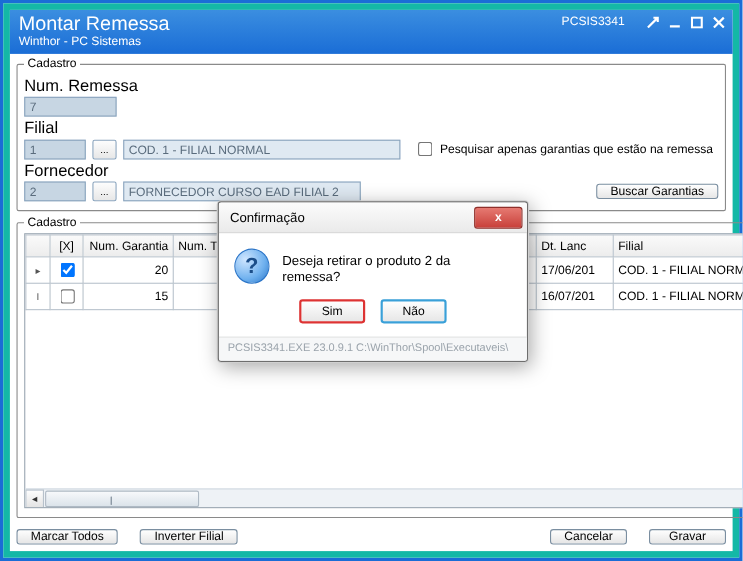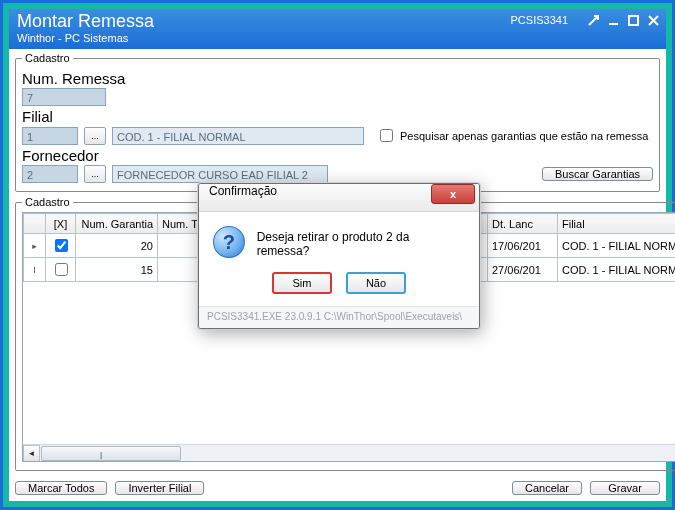--- a/index.html
+++ b/index.html
@@ -83,33 +83,33 @@
     background: linear-gradient(#fdfdfd,#e4e4e4); border: 1px solid #b7c1cb;
     display:flex;align-items:center;justify-content:center;font-size:8px;color:#333;
   }
   .hscroll .arrow.left  { left: 0; }
   .hscroll .thumb {
     position: absolute; top: 1px; height: 15px; left: 18px; width: 140px;
     background: linear-gradient(#f7f9fb,#dbe3ea); border: 1px solid #aeb9c4; border-radius: 2px;
   }
   .hscroll .grip { position:absolute; left:58px; top:3px; font-size:8px; color:#8a96a2; letter-spacing:-2px;}
 
-  .bottom-bar { display: flex; gap: 8px; padding-top: 6px; }
+  .bottom-bar { display: flex; gap: 20px; padding-top: 6px; }
   .bottom-bar .spacer { flex: 1; }
 
   
   .modal {
     position: absolute; left: 198px; top: 183px; width: 282px;
     background: #fff; border: 1px solid #6e6e6e;
     box-shadow: 0 0 0 1px #d0d0d0, 2px 4px 18px rgba(0,0,0,0.35);
     border-radius: 3px; overflow: hidden;
     display: flex; flex-direction: column;
   }
   .modal-title {
-    height: 28px; display:flex; align-items:flex-start; justify-content:space-between;
+    height: 28px; display:flex; align-items:center; justify-content:space-between;
     padding: 0 4px 0 10px;
     background: linear-gradient(#fcfcfc,#eaeaea);
     border-bottom: 1px solid #d6d6d6;
     font-size: 12px;
   }
   .modal-close {
     width: 44px; height: 20px; border-radius: 3px;
     background: linear-gradient(#e67a72,#c8403a);
     border: 1px solid #8f2e29;
     display:flex;align-items:center;justify-content:center;color:#fff;font-weight:bold;font-size:11px;
@@ -225,21 +225,21 @@
               <td></td>
               <td>17/06/201</td>
               <td>COD. 1 - FILIAL NORM</td>
             </tr>
             <tr>
               <td class="row-handle">I</td>
               <td class="chk-cell"><input type="checkbox" style=""></td>
               <td style="text-align:right">15</td>
               <td></td>
               <td></td>
-              <td>27/06/201</td>
+              <td>16/07/201</td>
               <td>COD. 1 - FILIAL NORM</td>
             </tr>
           </tbody>
         </table>
         <div class="grid-filler"></div>
         <div class="hscroll">
           <div class="arrow left">◄</div>
           <div class="thumb">
             <span class="grip">|||</span>
           </div>

